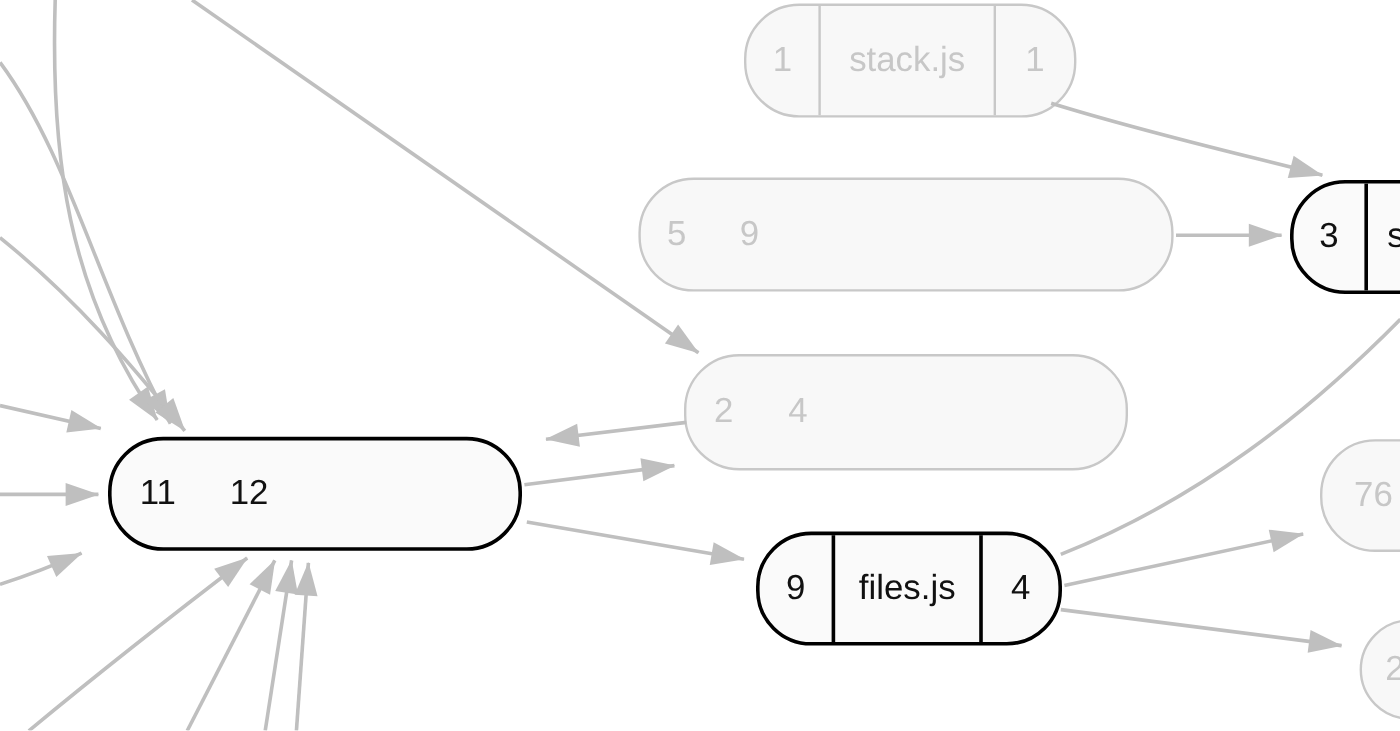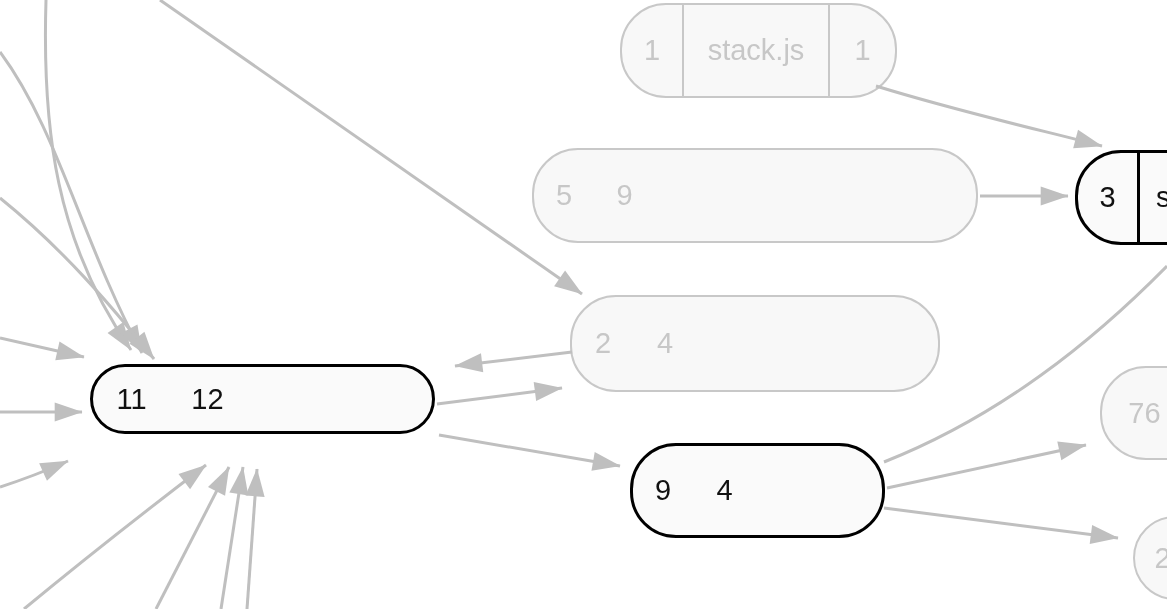--- a/index.html
+++ b/index.html
@@ -77,26 +77,27 @@
     </div>
       <div class="node active" style="left: 1075px; top: 150px; width: 370px; height: 95px;">
       <div class="cell num in" style="width: 59px;">3</div>
       <div class="cell label align-left">s</div>
 
     </div>
       <div class="node faded" style="left: 570px; top: 295px; width: 370px; height: 97px;">
       <div class="cell num in" style="width: 62px;">2</div>
       <div class="cell num out" style="width: 62px;">4</div>
     </div>
-      <div class="node active" style="left: 90px; top: 364px; width: 345px; height: 70px;">
+      <div class="node active" style="left: 90px; top: 364px; width: 345px; height: 95px;">
       <div class="cell num in" style="width: 77px;">11</div>
       <div class="cell num out" style="width: 75px;">12</div>
     </div>
       <div class="node active" style="left: 630px; top: 443px; width: 255px; height: 95px;">
       <div class="cell num in" style="width: 60px;">9</div>
+      <div class="cell label">files.js</div>
       <div class="cell num out" style="width: 63px;">4</div>
     </div>
       <div class="node faded" style="left: 1100px; top: 366px; width: 300px; height: 94px;">
       <div class="cell num in" style="width: 85px;">76</div>
 
     </div>
       <div class="node faded" style="left: 1133px; top: 516px; width: 220px; height: 84px;">
       <div class="cell num in" style="width: 55px;">2</div>
 
     </div>

